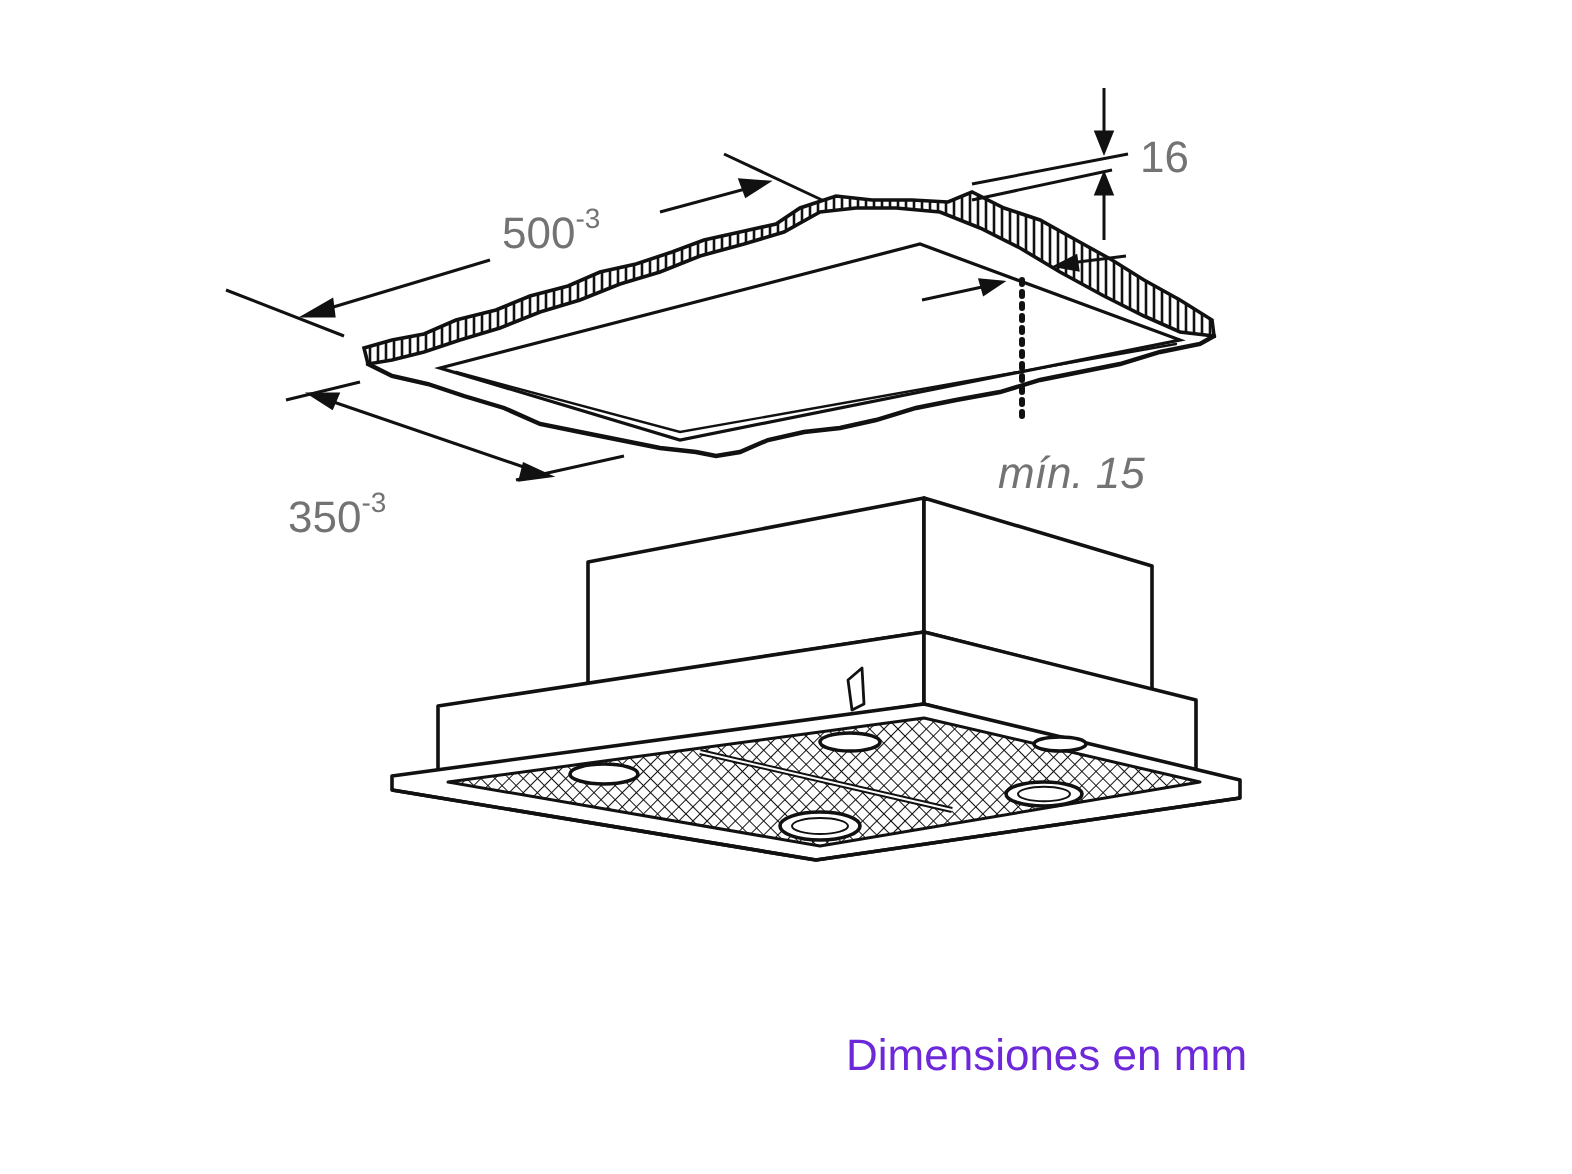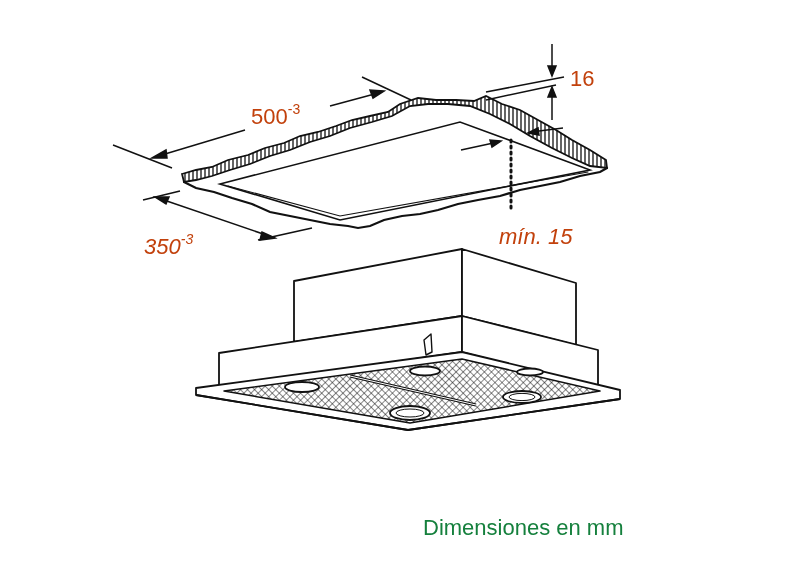--- a/index.html
+++ b/index.html
@@ -1,20 +1,20 @@
 <!DOCTYPE html>
 <html><head>
 <meta charset="utf-8">
 <style>
   html,body{margin:0;padding:0;background:#fff;}
   body{width:786px;height:587px;position:relative;overflow:hidden;font-family:"Liberation Sans",sans-serif;color:#111;}
   svg{position:absolute;left:0;top:0;}
-  .lbl{position:absolute;font-size:22px;color:#c2410c;white-space:nowrap;text-align:center;}
+  .lbl{position:absolute;font-size:22px;color:#737373;white-space:nowrap;text-align:center;}
   .lbl sup{font-size:14px;vertical-align:10px;}
-  .caption{position:absolute;left:423px;top:515px;font-size:22px;color:#15803d;}
+  .caption{position:absolute;left:423px;top:515px;font-size:22px;color:#6d28d9;}
 </style>
 </head>
 <body>
 
 <svg width="786" height="587" viewBox="0 0 786 587" xmlns="http://www.w3.org/2000/svg">
   <defs>
     <pattern id="mesh" width="5" height="5" patternUnits="userSpaceOnUse" patternTransform="rotate(45)">
       <rect width="5" height="5" fill="#fff"></rect>
       <path d="M0 0 L0 5 M0 0 L5 0" stroke="#111" stroke-width="1"></path>
     </pattern>
@@ -93,21 +93,21 @@
     <ellipse cx="302" cy="387" rx="17" ry="5"></ellipse>
     <ellipse cx="425" cy="371" rx="15" ry="4.5"></ellipse>
     <ellipse cx="530" cy="372" rx="13" ry="3.5"></ellipse>
   </g>
 </svg>
 
 <div class="lbl" style="left:251px;top:101px;">
   <span>500</span><sup>-3</sup>
 </div>
 
-<div class="lbl" style="left:144px;top:231px;font-style:italic;">
+<div class="lbl" style="left:144px;top:243px;">
   <span>350</span><sup>-3</sup>
 </div>
 
 <div class="lbl" style="left:570px;top:66px;">
   <span>16</span>
 </div>
 
 <div class="lbl" style="left:499px;top:224px;font-style:italic;">
   <span>mín. 15</span>
 </div>

